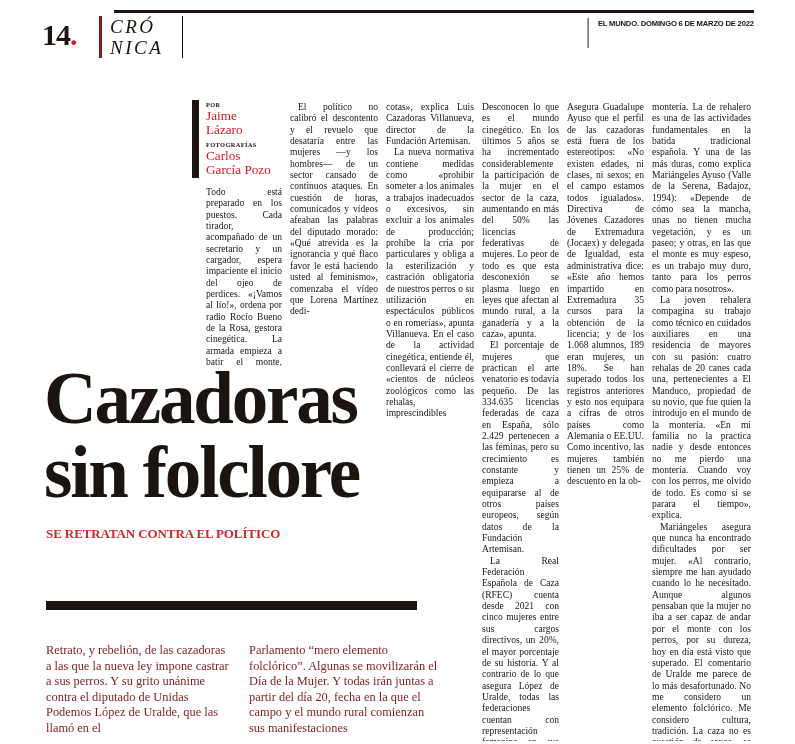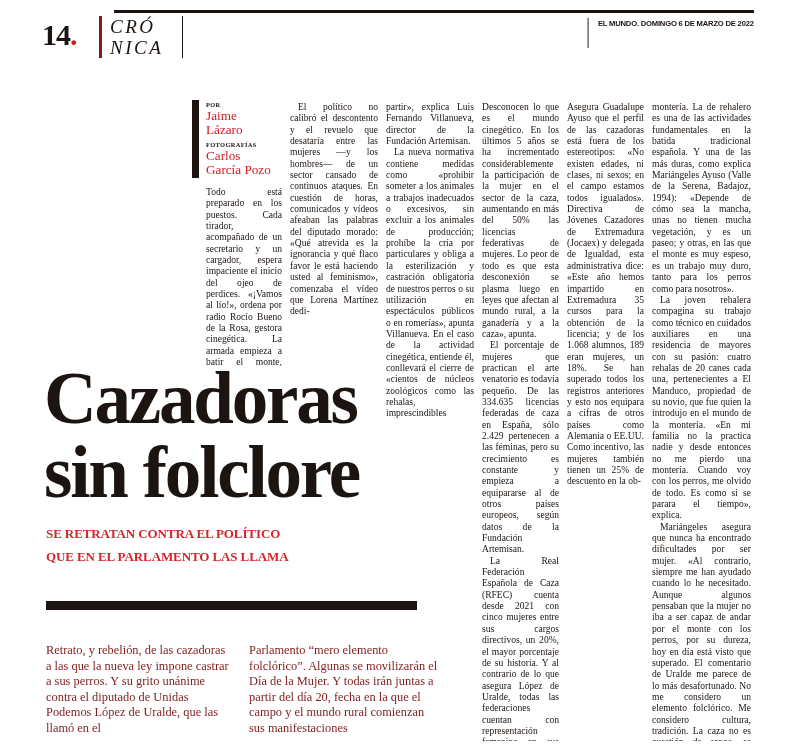--- a/index.html
+++ b/index.html
@@ -216,21 +216,21 @@
 
   <div class="col" id="col1">
     <p class="first">Todo está preparado en los puestos. Cada tirador, acompañado de un secretario y un cargador, espera impaciente el inicio del ojeo de perdices. «¡Vamos al lío!», ordena por radio Rocío Bueno de la Rosa, gestora cinegética. La armada empieza a batir el monte, voceando para que las patirrojas levanten el vuelo hacia las esctricas di-</p>
   </div>
 
   <div class="col" id="col2">
     <p>El político no calibró el descontento y el revuelo que desataría entre las mujeres —y los hombres— de un sector cansado de continuos ataques. En cuestión de horas, comunicados y vídeos afeaban las palabras del diputado morado: «Qué atrevida es la ignorancia y qué flaco favor le está haciendo usted al feminismo», comenzaba el vídeo que Lorena Martínez dedi-</p>
   </div>
 
   <div class="col" id="col3">
-    <p class="first">partir», explica Luis Fernando Villanueva, director de la Fundación Artemisan.</p>
+    <p class="first">cotas», explica Luis Cazadoras Villanueva, director de la Fundación Artemisan.</p>
     <p>La nueva normativa contiene medidas como «prohibir someter a los animales a trabajos inadecuados o excesivos, sin excluir a los animales de producción; prohíbe la cría por particulares y obliga a la esterilización y castración obligatoria de nuestros perros o su utilización en espectáculos públicos o en romerías», apunta Villanueva. En el caso de la actividad cinegética, entiende él, conllevará el cierre de «cientos de núcleos zoológicos como las rehalas, imprescindibles</p>
   </div>
 
   <div class="col" id="col4">
     <p class="first">Desconocen lo que es el mundo cinegético. En los últimos 5 años se ha incrementado considerablemente la participación de la mujer en el sector de la caza, aumentando en más del 50% las licencias federativas de mujeres. Lo peor de todo es que esta desconexión se plasma luego en leyes que afectan al mundo rural, a la ganadería y a la caza», apunta.</p>
     <p>El porcentaje de mujeres que practican el arte venatorio es todavía pequeño. De las 334.635 licencias federadas de caza en España, sólo 2.429 pertenecen a las féminas, pero su crecimiento es constante y empieza a equipararse al de otros países europeos, según datos de la Fundación Artemisan.</p>
     <p>La Real Federación Española de Caza (RFEC) cuenta desde 2021 con cinco mujeres entre sus cargos directivos, un 20%, el mayor porcentaje de su historia. Y al contrario de lo que asegura López de Uralde, todas las federaciones cuentan con representación femenina en sus órganos. Guadalupe Ayuso (Guadalupe Cáceres, 1984) es una de ellas.</p>
   </div>
 
   <div class="col" id="col5">
@@ -244,21 +244,20 @@
 
   </div>
 
   <div class="headline">
     <span>Cazadoras</span>
     <span>sin folclore</span>
   </div>
 
   <div class="subhead">
     <span>SE RETRATAN CONTRA EL POLÍTICO</span>
-    <span>QUE EN EL PARLAMENTO LAS LLAMA</span>
   </div>
 
   <div class="thick-rule"></div>
 
   <div class="lead" id="lead1">Retrato, y rebelión, de las cazadoras a las que la nueva ley impone castrar a sus perros. Y su grito unánime contra el diputado de Unidas Podemos López de Uralde, que las llamó en el</div>
   <div class="lead" id="lead2">Parlamento “mero elemento folclórico”. Algunas se movilizarán el Día de la Mujer. Y todas irán juntas a partir del día 20, fecha en la que el campo y el mundo rural comienzan sus manifestaciones</div>
 
 </div>
 
 </body></html>

